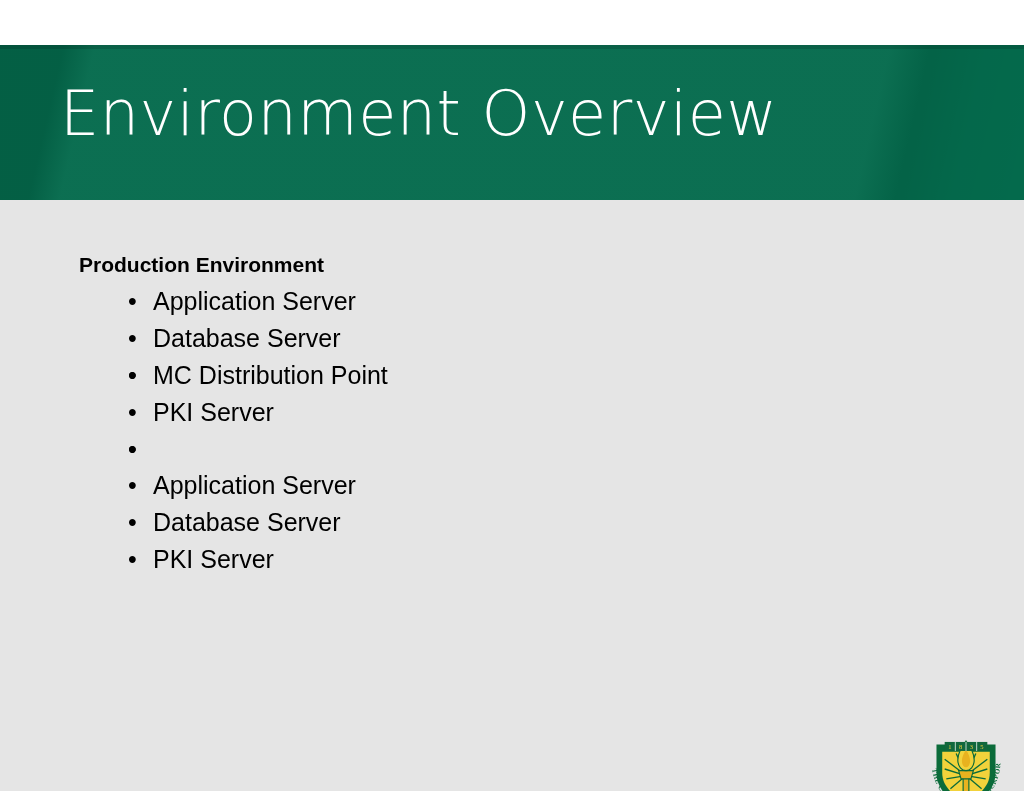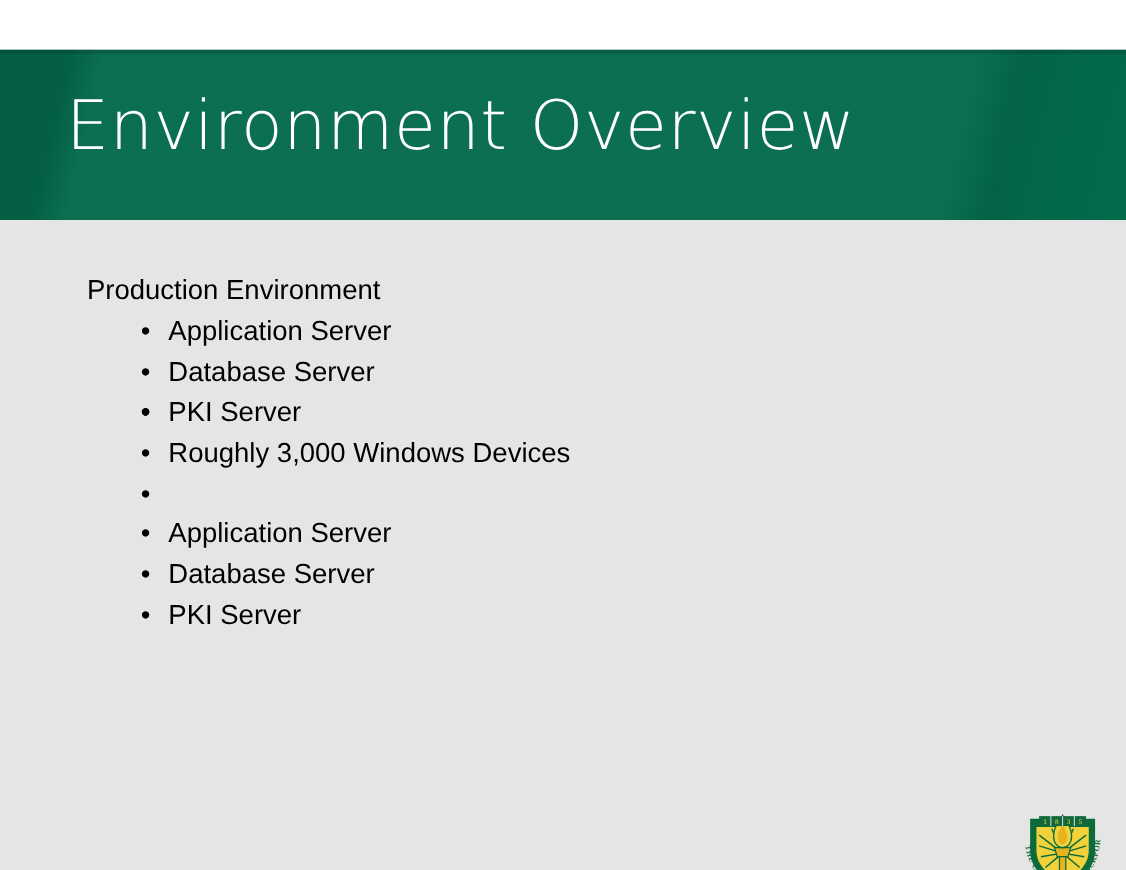--- a/index.html
+++ b/index.html
@@ -72,22 +72,22 @@
   .content-block {
     position: absolute;
     left: 79px;
     top: 46px;
     width: 880px;
   }
   .group { margin: 0; }
   .group + .group { margin-top: 36px; }
   .group-heading {
     font-family: "Liberation Sans", "DejaVu Sans", sans-serif;
-    font-size: 25px;
-    font-weight: normal;
+    font-size: 21px;
+    font-weight: bold;
     color: #000000;
     line-height: 37px;
     margin: 0 0 0 0;
     white-space: nowrap;
   }
   .bullet-list {
     list-style: none;
     margin: 0;
     padding: 0 0 0 49px;
   }
@@ -142,28 +142,28 @@
           </li>
           <li class="bullet-item">
             <span class="dot">•</span>
             <span>Database Server</span>
           </li>
           <li class="bullet-item">
             <span class="dot">•</span>
           </li>
           <li class="bullet-item">
             <span class="dot">•</span>
+            <span>MC Distribution Point</span>
           </li>
           <li class="bullet-item">
             <span class="dot">•</span>
             <span>PKI Server</span>
           </li>
           <li class="bullet-item">
             <span class="dot">•</span>
-            <span>Roughly 3,000 Windows Devices</span>
           </li>
           <li class="bullet-item">
             <span class="dot">•</span>
           </li>
         </ul>
       </div>
 
       <div class="group">
         <ul class="bullet-list">
           <li class="bullet-item">

